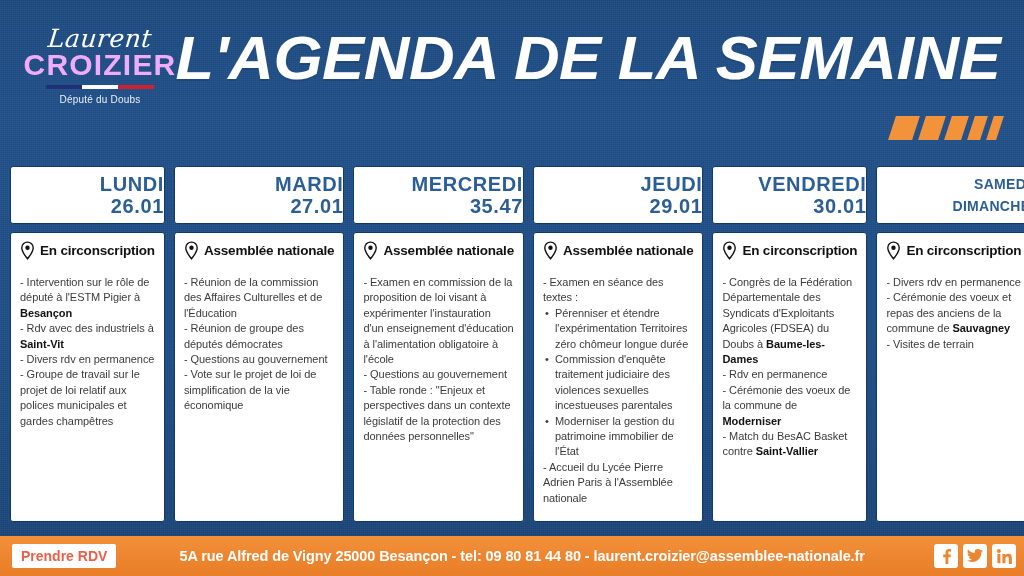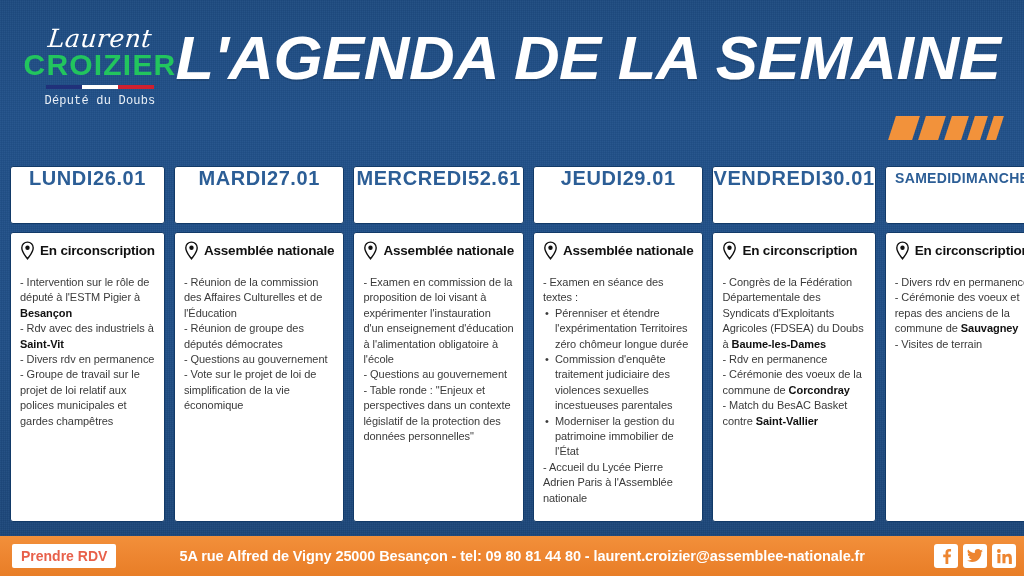--- a/index.html
+++ b/index.html
@@ -36,31 +36,31 @@
     letter-spacing:.5px;
     color:#ffffff;
     transform:skewX(-6deg);
     margin-bottom:-3px;
   }
   .logo-name {
     font-size:30px;
     font-weight:bold;
     letter-spacing:1.2px;
     line-height:32px;
-    color:#22c55e;
+    color:#f0abfc;
   }
   .logo-flag {
     display:flex; width:108px; height:4px; margin:4px auto 5px auto;
   }
   .logo-flag i { flex:1; display:block; }
   .logo-flag .fb { background:#20317a; }
   .logo-flag .fw { background:#ffffff; }
   .logo-flag .fr { background:#cf2030; }
   .logo-sub {
-    font-size:12px; color:#eaf0f7; letter-spacing:.2px;font-family:Liberation Mono, monospace;
+    font-size:10px; color:#eaf0f7; letter-spacing:.2px;
   }
 
   .main-title {
     position:absolute;
     left:172px; top:22px;
     width:832px;
     text-align:center;
     color:#ffffff;
     font-family:"Liberation Sans", sans-serif;
     font-weight:bold;
@@ -96,22 +96,22 @@
     grid-template-columns:repeat(6, 1fr);
     gap:9px;
   }
   .day-col { display:flex; flex-direction:column; }
 
   .day-head {
     background:#ffffff;
     border:1.5px solid #123a68;
     border-radius:3px;
     height:58px;
-    display:flex; 
-    align-items:flex-start; justify-content:center;
+    display:flex; flex-direction:column;
+    align-items:flex-end; justify-content:center;
     color:#2c5e96;
     font-weight:bold;
     letter-spacing:.6px;
     line-height:22px;
     flex:0 0 auto;
   }
   .day-name { font-size:20px; }
   .day-name.small { font-size:14px; letter-spacing:.3px; }
   .day-date { font-size:20px; }
 
@@ -256,21 +256,21 @@
           <li><span>- Réunion de la commission des Affaires Culturelles et de l'Éducation</span></li>
           <li><span>- Réunion de groupe des députés démocrates</span></li>
           <li><span>- Questions au gouvernement</span></li>
           <li><span>- Vote sur le projet de loi de simplification de la vie économique</span></li>
         </ul>
       </div>
     </div>
     <div class="day-col">
       <div class="day-head">
         <div class="day-name">MERCREDI</div>
-        <div class="day-date">52.61</div>
+        <div class="day-date">35.47</div>
       </div>
       <div class="day-card">
         <div class="loc-row">
           <svg class="pin-icon" width="15" height="19" viewBox="0 0 15 19">
             <path d="M7.5 1.1C4.3 1.1 1.8 3.6 1.8 6.7c0 4 5.7 11.1 5.7 11.1s5.7-7.1 5.7-11.1c0-3.1-2.5-5.6-5.7-5.6z" fill="none" stroke="#111" stroke-width="1.4"></path>
             <circle cx="7.5" cy="6.7" r="2.2" fill="#111"></circle>
           </svg>
           <span class="loc-label">Assemblée nationale</span>
         </div>
         <ul class="items">
@@ -311,21 +311,21 @@
         <div class="loc-row">
           <svg class="pin-icon" width="15" height="19" viewBox="0 0 15 19">
             <path d="M7.5 1.1C4.3 1.1 1.8 3.6 1.8 6.7c0 4 5.7 11.1 5.7 11.1s5.7-7.1 5.7-11.1c0-3.1-2.5-5.6-5.7-5.6z" fill="none" stroke="#111" stroke-width="1.4"></path>
             <circle cx="7.5" cy="6.7" r="2.2" fill="#111"></circle>
           </svg>
           <span class="loc-label">En circonscription</span>
         </div>
         <ul class="items">
           <li><span>- Congrès de la Fédération Départementale des Syndicats d'Exploitants Agricoles (FDSEA) du Doubs à </span><b>Baume-les-Dames</b></li>
           <li><span>- Rdv en permanence</span></li>
-          <li><span>- Cérémonie des voeux de la commune de </span><b>Corcondray</b></li>
+          <li><span>- Cérémonie des voeux de la commune de </span><b>Moderniser</b></li>
           <li><span>- Match du BesAC Basket contre </span><b>Saint-Vallier</b></li>
         </ul>
       </div>
     </div>
     <div class="day-col">
       <div class="day-head">
         <div class="day-name small">SAMEDI</div>
         <div class="day-name small">DIMANCHE</div>
       </div>
       <div class="day-card">

